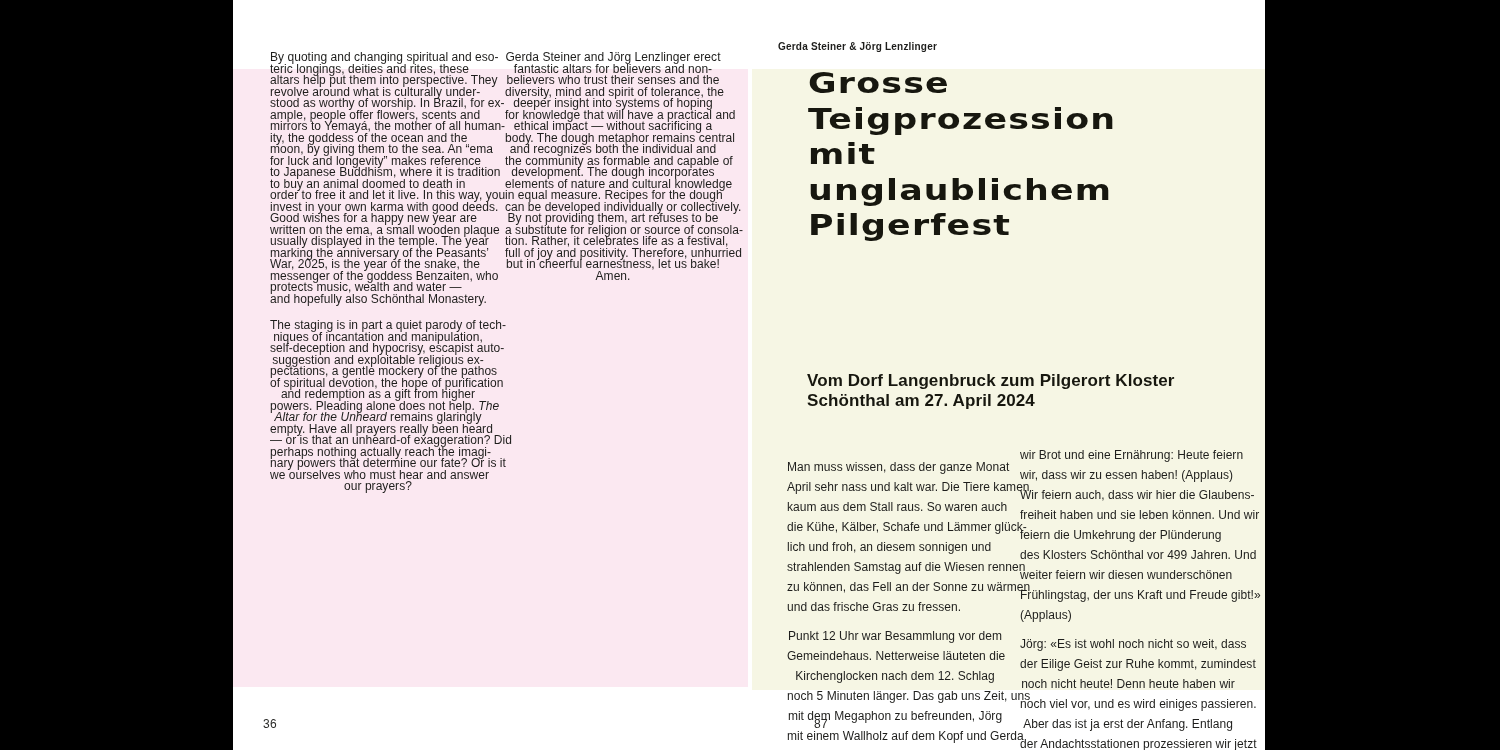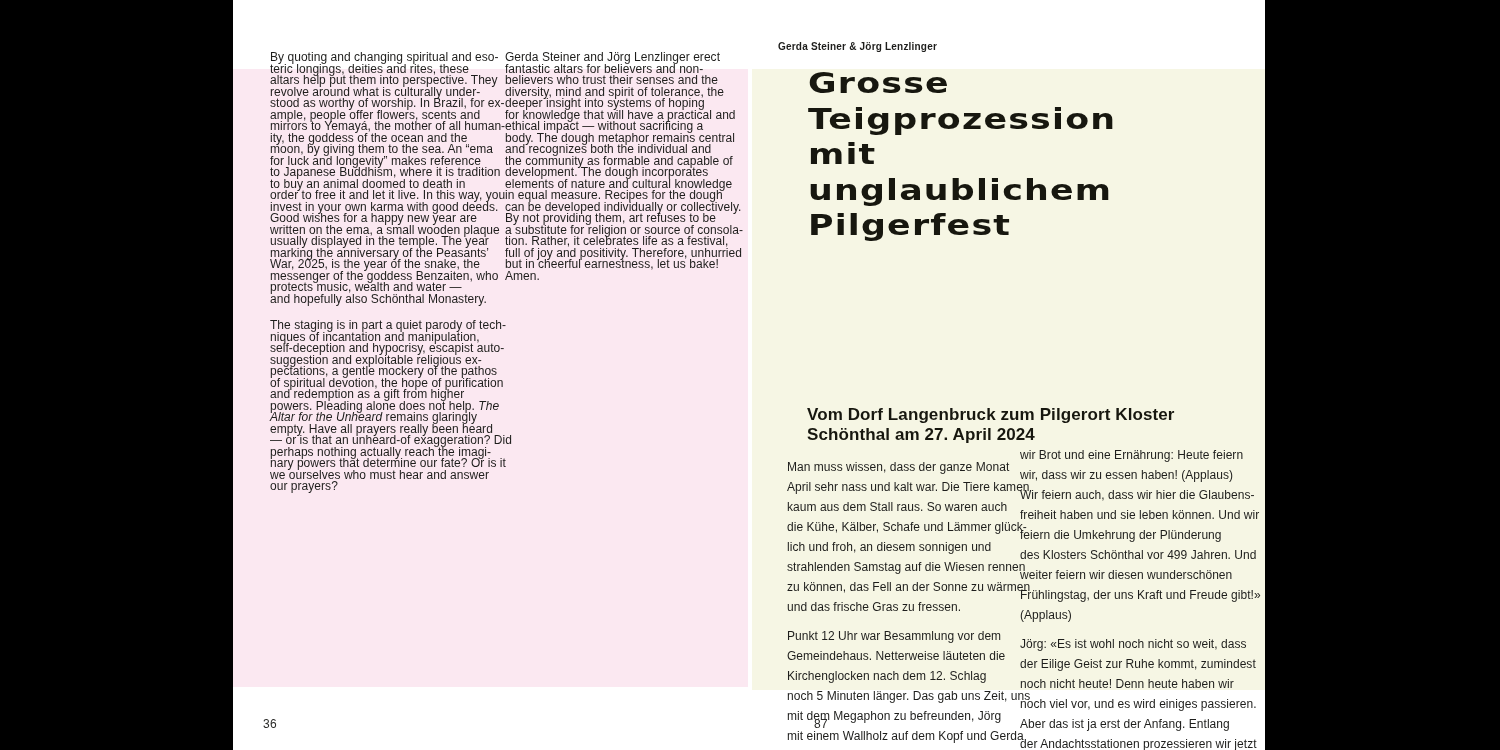--- a/index.html
+++ b/index.html
@@ -16,21 +16,21 @@
   .bar.right { left: 1265px; width: 235px; }
 
   .block { position: absolute; }
   .block.pink  { left: 233px; top: 69px; width: 515px; height: 618px; }
   .block.cream { left: 752px; top: 69px; width: 513px; height: 621px; }
 
   .col { position: absolute; white-space: nowrap; }
   .col p { margin: 8px; font-size: 12px; letter-spacing: 0.04px; }
   .col.english p { line-height: 11.5px; margin-bottom: 15px; }
   .col.german  p { line-height: 20px;   margin-bottom: 9px; }
-  .col p:last-child { margin-bottom: 0; }
+  .col p:last-child { margin-bottom: 0; text-align: center; }
 
   .col.lcol1 { left: 262px;  top: 44px;  width: 232px; }
   .col.lcol2 { left: 497px;  top: 44px;  width: 232px; }
   .col.gcol1 { left: 779px;  top: 449px; width: 232px; }
   .col.gcol2 { left: 1012px; top: 437px; width: 232px; }
 
   .byline {
     position: absolute; left: 778px; top: 41px;
     font-size: 10px; font-weight: bold; letter-spacing: 0.2px;
     white-space: nowrap;
@@ -39,21 +39,21 @@
     position: absolute; left: 808px; top: 66px;
     font-family: "DejaVu Sans", sans-serif;
     font-weight: bold;
     font-size: 29px; line-height: 35.5px; letter-spacing: 1px;
     transform: scaleX(1.2); transform-origin: 0 0;
     white-space: nowrap; color: #17170f;
   }
   .subtitle {
     position: absolute; left: 807px; top: 371px;
     font-size: 17px; line-height: 19.5px; font-weight: bold;
-    letter-spacing: 0.1px; white-space: nowrap; color: #17170f; margin-top: 34px;
+    letter-spacing: 0.1px; white-space: nowrap; color: #17170f;
   }
   .pagenum {
     position: absolute; top: 717px;
     font-size: 12px; color: #2a2a28; letter-spacing: 0.3px;
   }
   .pagenum.pn-left  { left: 263px; }
   .pagenum.pn-right { left: 814px; }
 </style>
 </head>
 <body style="color: rgb(30, 30, 28);">

